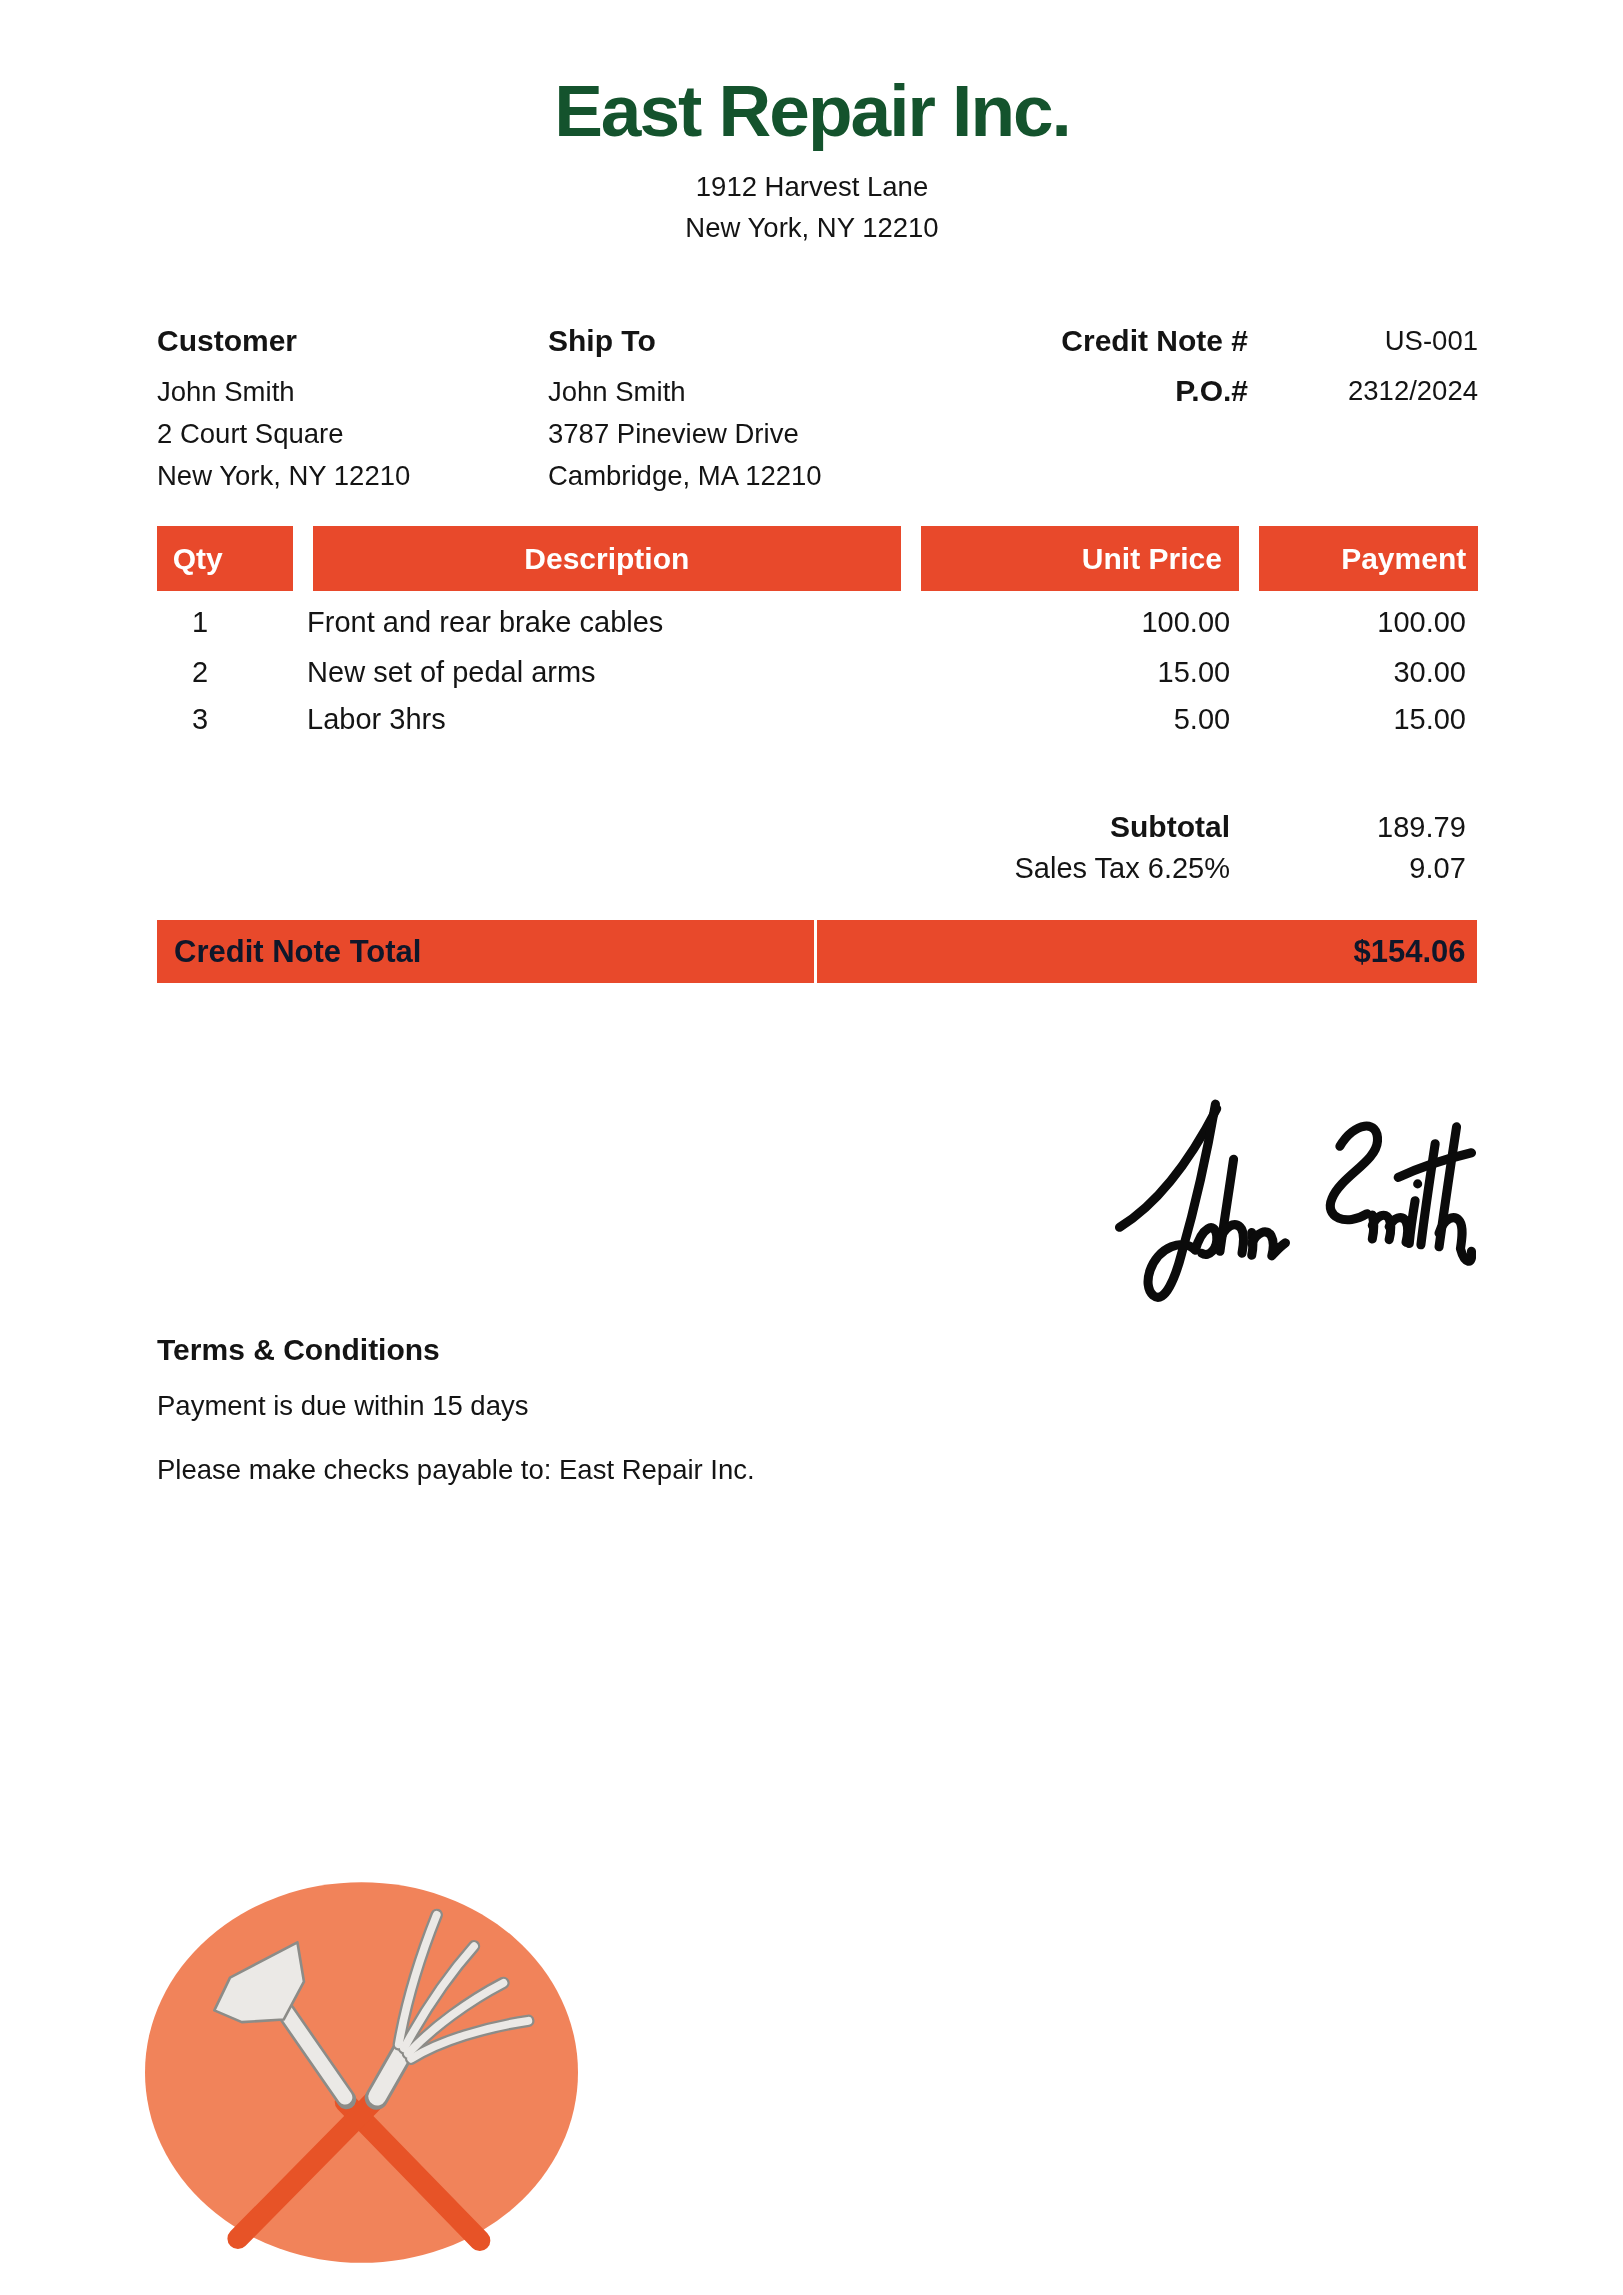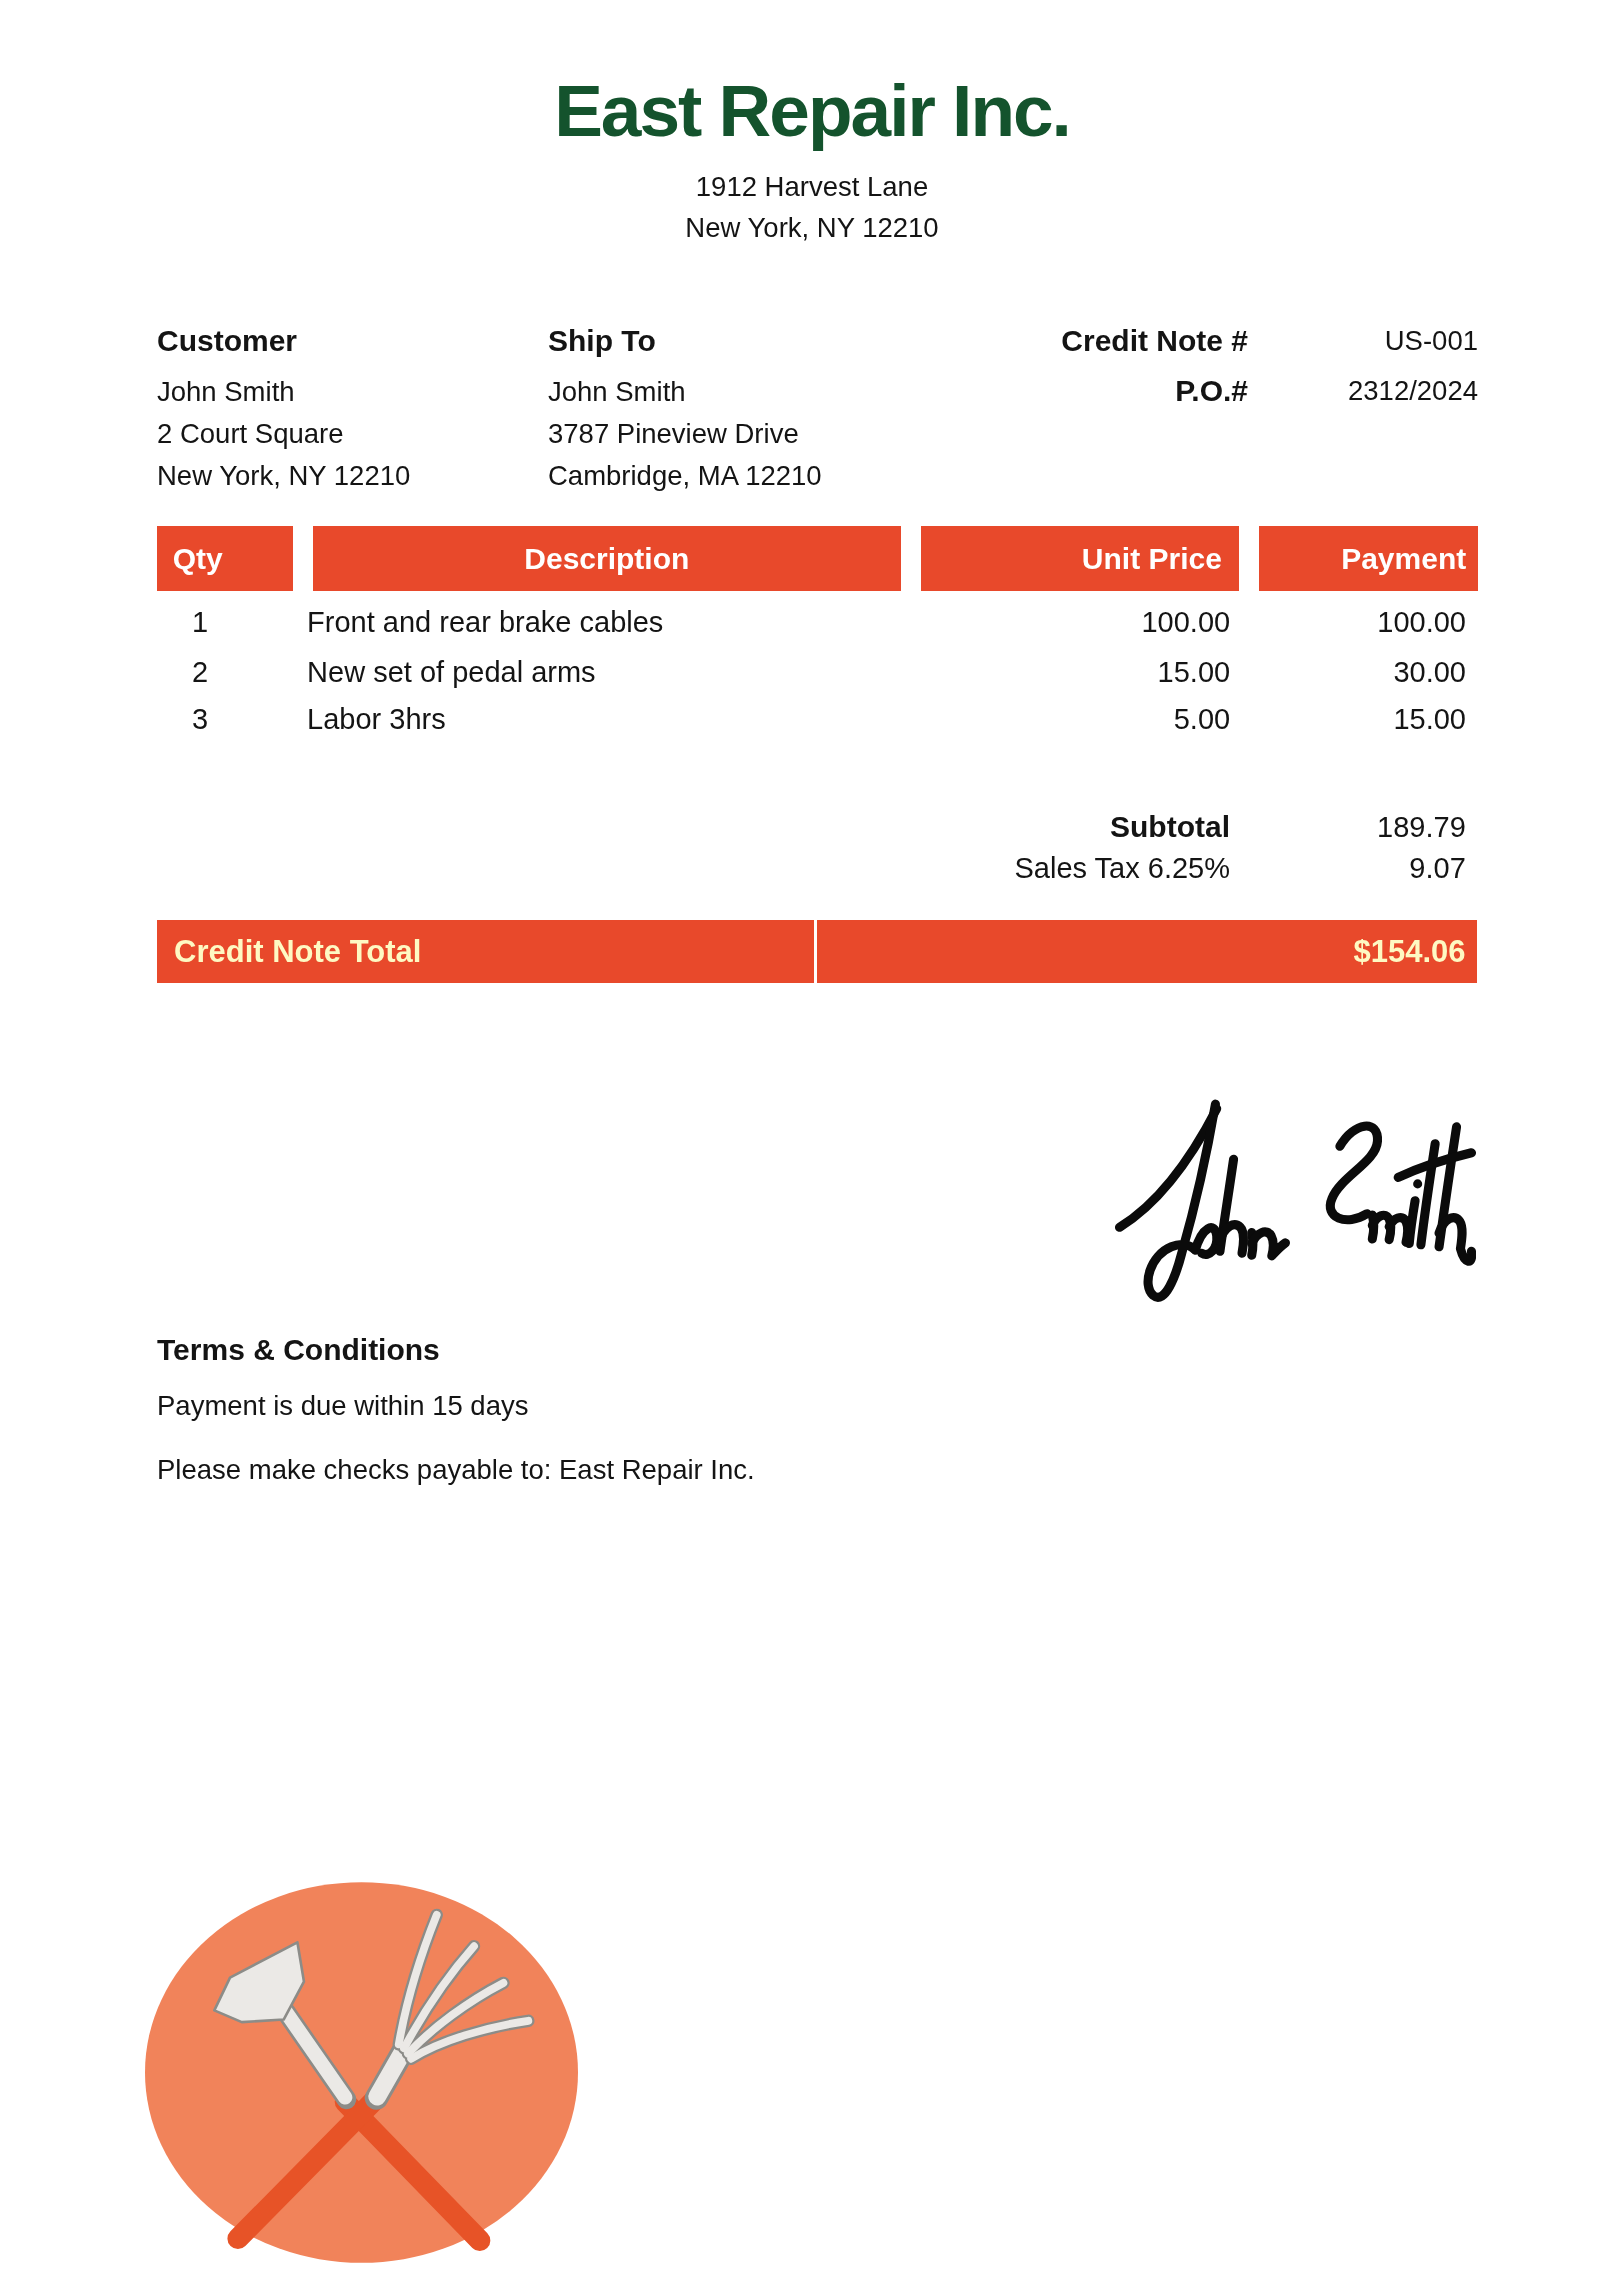--- a/index.html
+++ b/index.html
@@ -59,21 +59,21 @@
   .trow .col-amount { text-align: right; padding-right: 11.8px; }
 
   
   .total-line { position: absolute; left: 157px; width: 1321px; display: flex; gap: 2.6px; line-height: 38px; }
   .total-line .t-label { width: 1090px; text-align: right; padding-right: 17px; }
   .total-line .t-value { width: 228px; text-align: right; padding-right: 11.8px; font-size: 29px; }
   .subtotal-line { top: 808px; } .subtotal-line .t-label { font-weight: bold; font-size: 30px; }
   .tax-line { top: 849px; } .tax-line .t-label { font-size: 29px; }
 
   .grand-bar { position: absolute; left: 157px; top: 920px; width: 1321px; height: 63px; display: flex; gap: 3.3px; }
-  .grand-bar .cell { background: #E8492B; color: #fef9c3; font-weight: bold; font-size: 31px; display: flex; align-items: center; }
+  .grand-bar .cell { background: #E8492B; color: #0f172a; font-weight: bold; font-size: 31px; display: flex; align-items: center; }
   .grand-bar .g-label { width: 657px; padding-left: 17px; }
   .grand-bar .g-value { width: 660px; justify-content: flex-end; padding-right: 11.8px; }
 
   
   .signature { position: absolute; left: 1113px; top: 1080px; width: 363px; height: 259px; }
   .signature svg { width: 100%; height: 100%; display: block; }
 
   
   .terms { position: absolute; left: 157px; top: 1331px; width: 916px; }
   .terms h3 { margin: 0 0 17.7px 0; font-size: 30px; line-height: 38px; font-weight: bold; }

